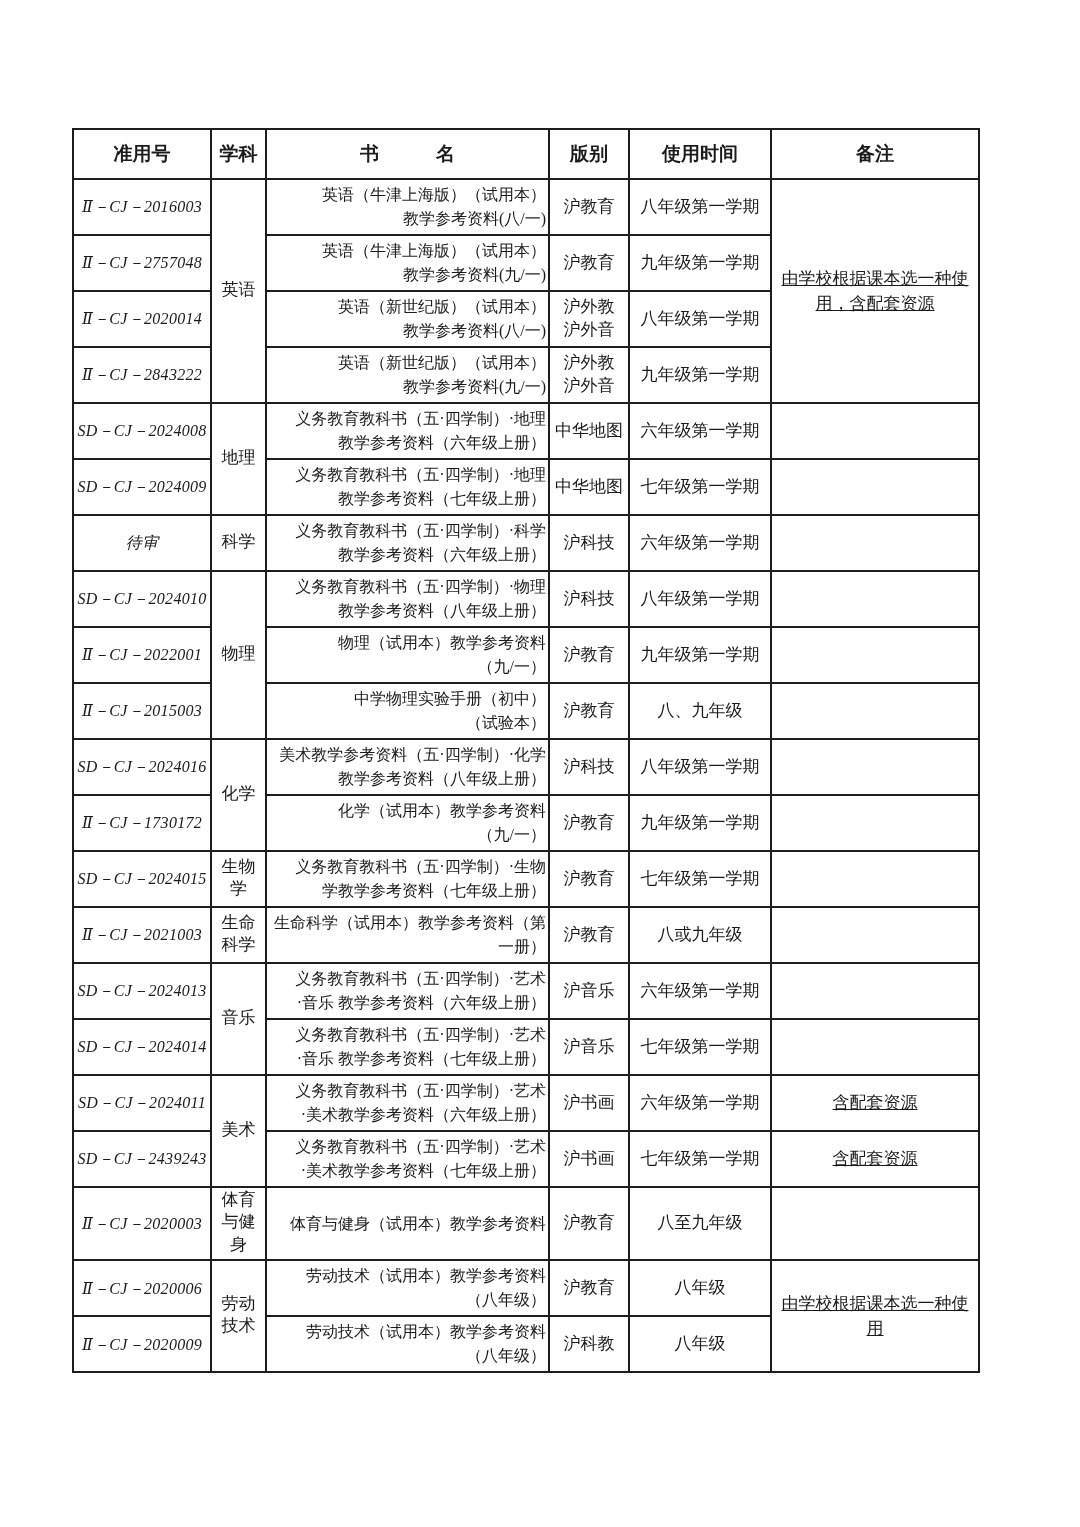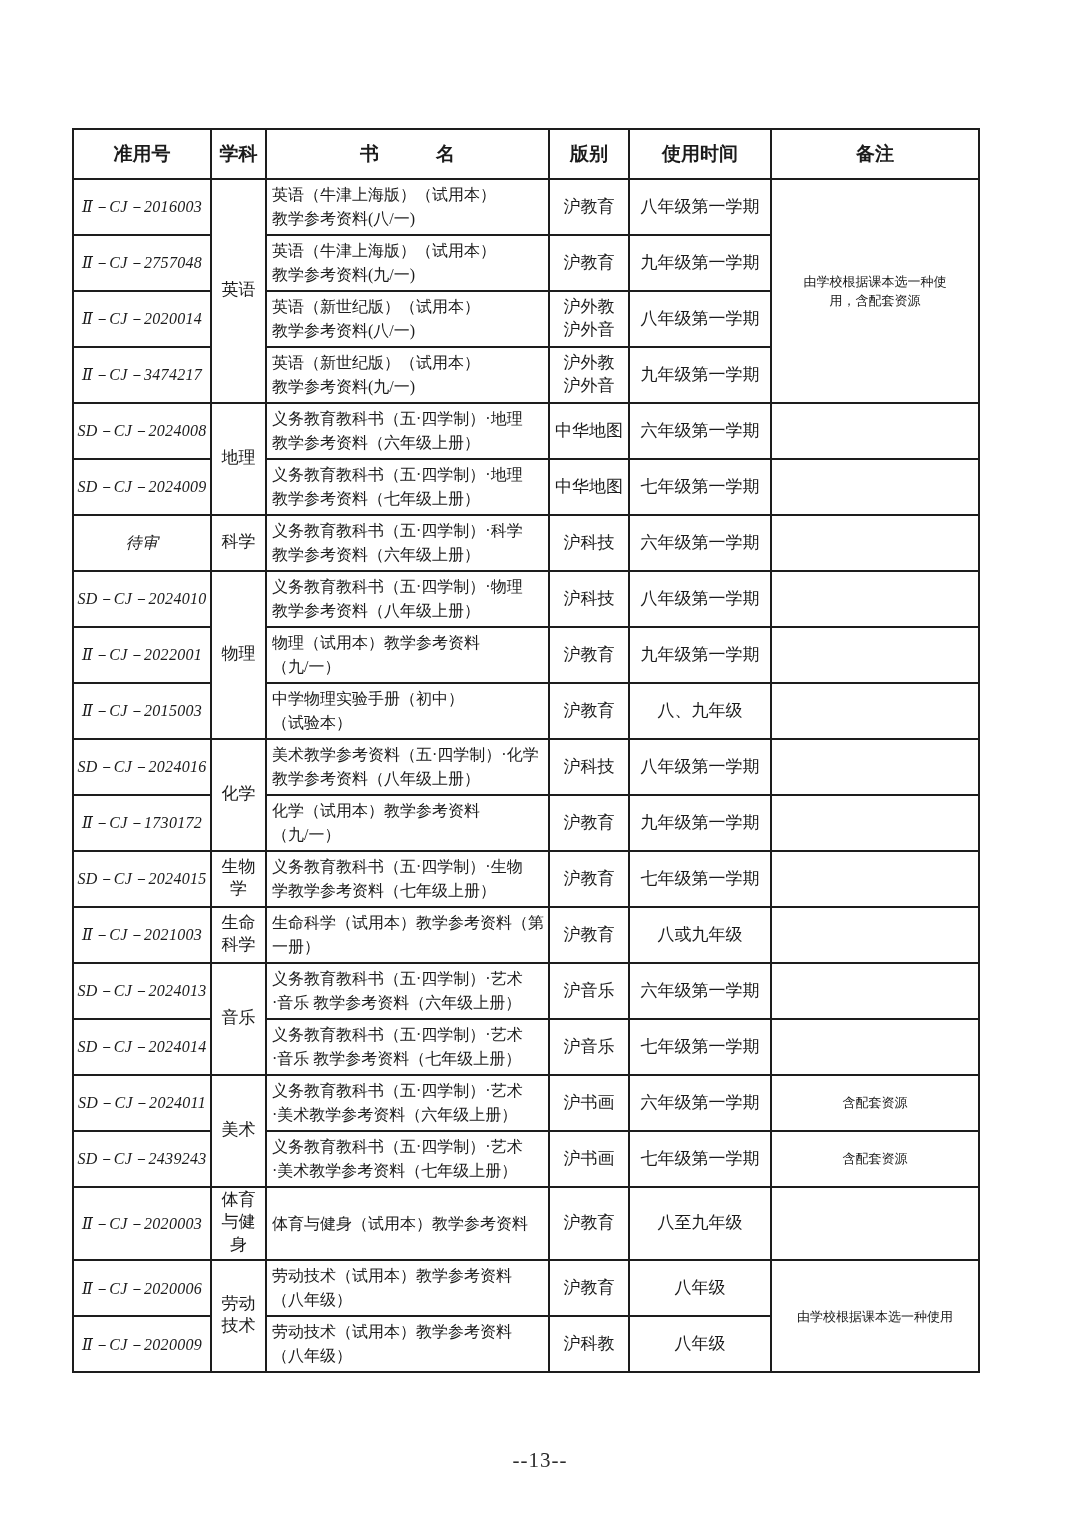--- a/index.html
+++ b/index.html
@@ -43,28 +43,28 @@
     font-size: 19px;
     font-weight: bold;
     height: 44px;
     padding: 2px;
   }
   tr.r { height: 54px; }
   tr.tall { height: 70px; }
   td.num  { font-size: 16px; letter-spacing: 0.3px; font-style: italic; }
   td.subj { font-size: 17px; line-height: 1.32; padding: 2px 1px; font-family: Liberation Mono, monospace; }
   td.name {
-    text-align: left;
+    text-align: right;
     font-size: 16px;
     line-height: 1.5;
     padding-left: 5px;
     padding-right: 2px;
   }
   td.pub  { line-height: 1.35; }
-  td.remark { font-size: 13px; line-height: 1.5; }
+  td.remark { font-size: 17px; line-height: 1.5; text-decoration: underline; }
   .pagenum {
     position: absolute;
     left: 0;
     top: 1448px;
     width: 1080px;
     text-align: center;
     font-size: 21px;
     color: #2c2c2c;
     letter-spacing: 1px;
   }
@@ -112,21 +112,21 @@
         </tr>
         <tr class="r">
           <td class="num">Ⅱ－CJ－2020014</td>
           <td class="name">英语（新世纪版）（试用本）
 教学参考资料(八/一)</td>
           <td class="pub">沪外教
 沪外音</td>
           <td class="time">八年级第一学期</td>
         </tr>
         <tr class="r">
-          <td class="num">Ⅱ－CJ－3474217</td>
+          <td class="num">Ⅱ－CJ－2843222</td>
           <td class="name">英语（新世纪版）（试用本）
 教学参考资料(九/一)</td>
           <td class="pub">沪外教
 沪外音</td>
           <td class="time">九年级第一学期</td>
         </tr>
         <tr class="r">
           <td class="num">SD－CJ－2024008</td>
           <td class="subj" rowspan="2">地理</td>
           <td class="name">义务教育教科书（五·四学制）·地理
@@ -271,14 +271,13 @@
         <tr class="r">
           <td class="num">Ⅱ－CJ－2020009</td>
           <td class="name">劳动技术（试用本）教学参考资料
 （八年级）</td>
           <td class="pub">沪科教</td>
           <td class="time">八年级</td>
         </tr>
       </tbody>
   </table>
 
-  <div class="pagenum">--13--</div>
 </div>
 
 </body></html>

